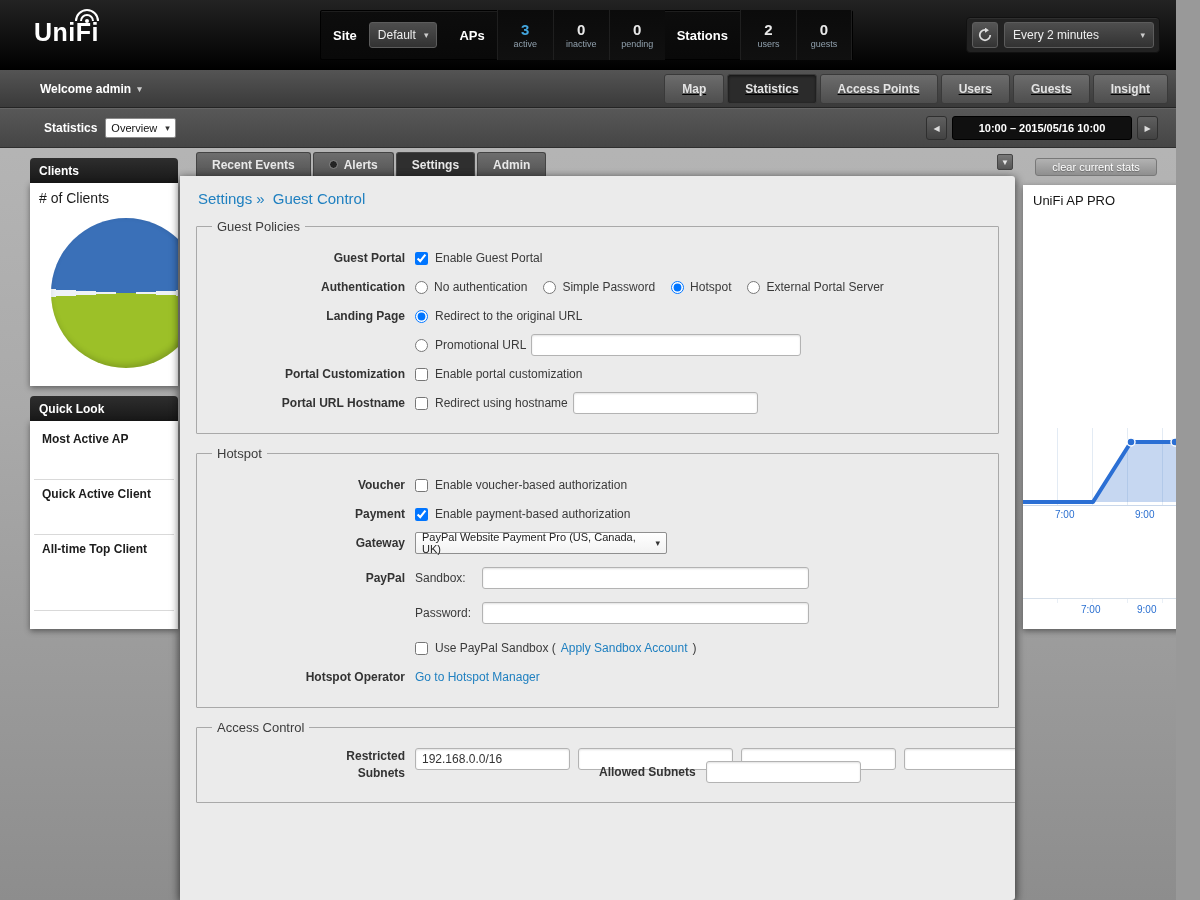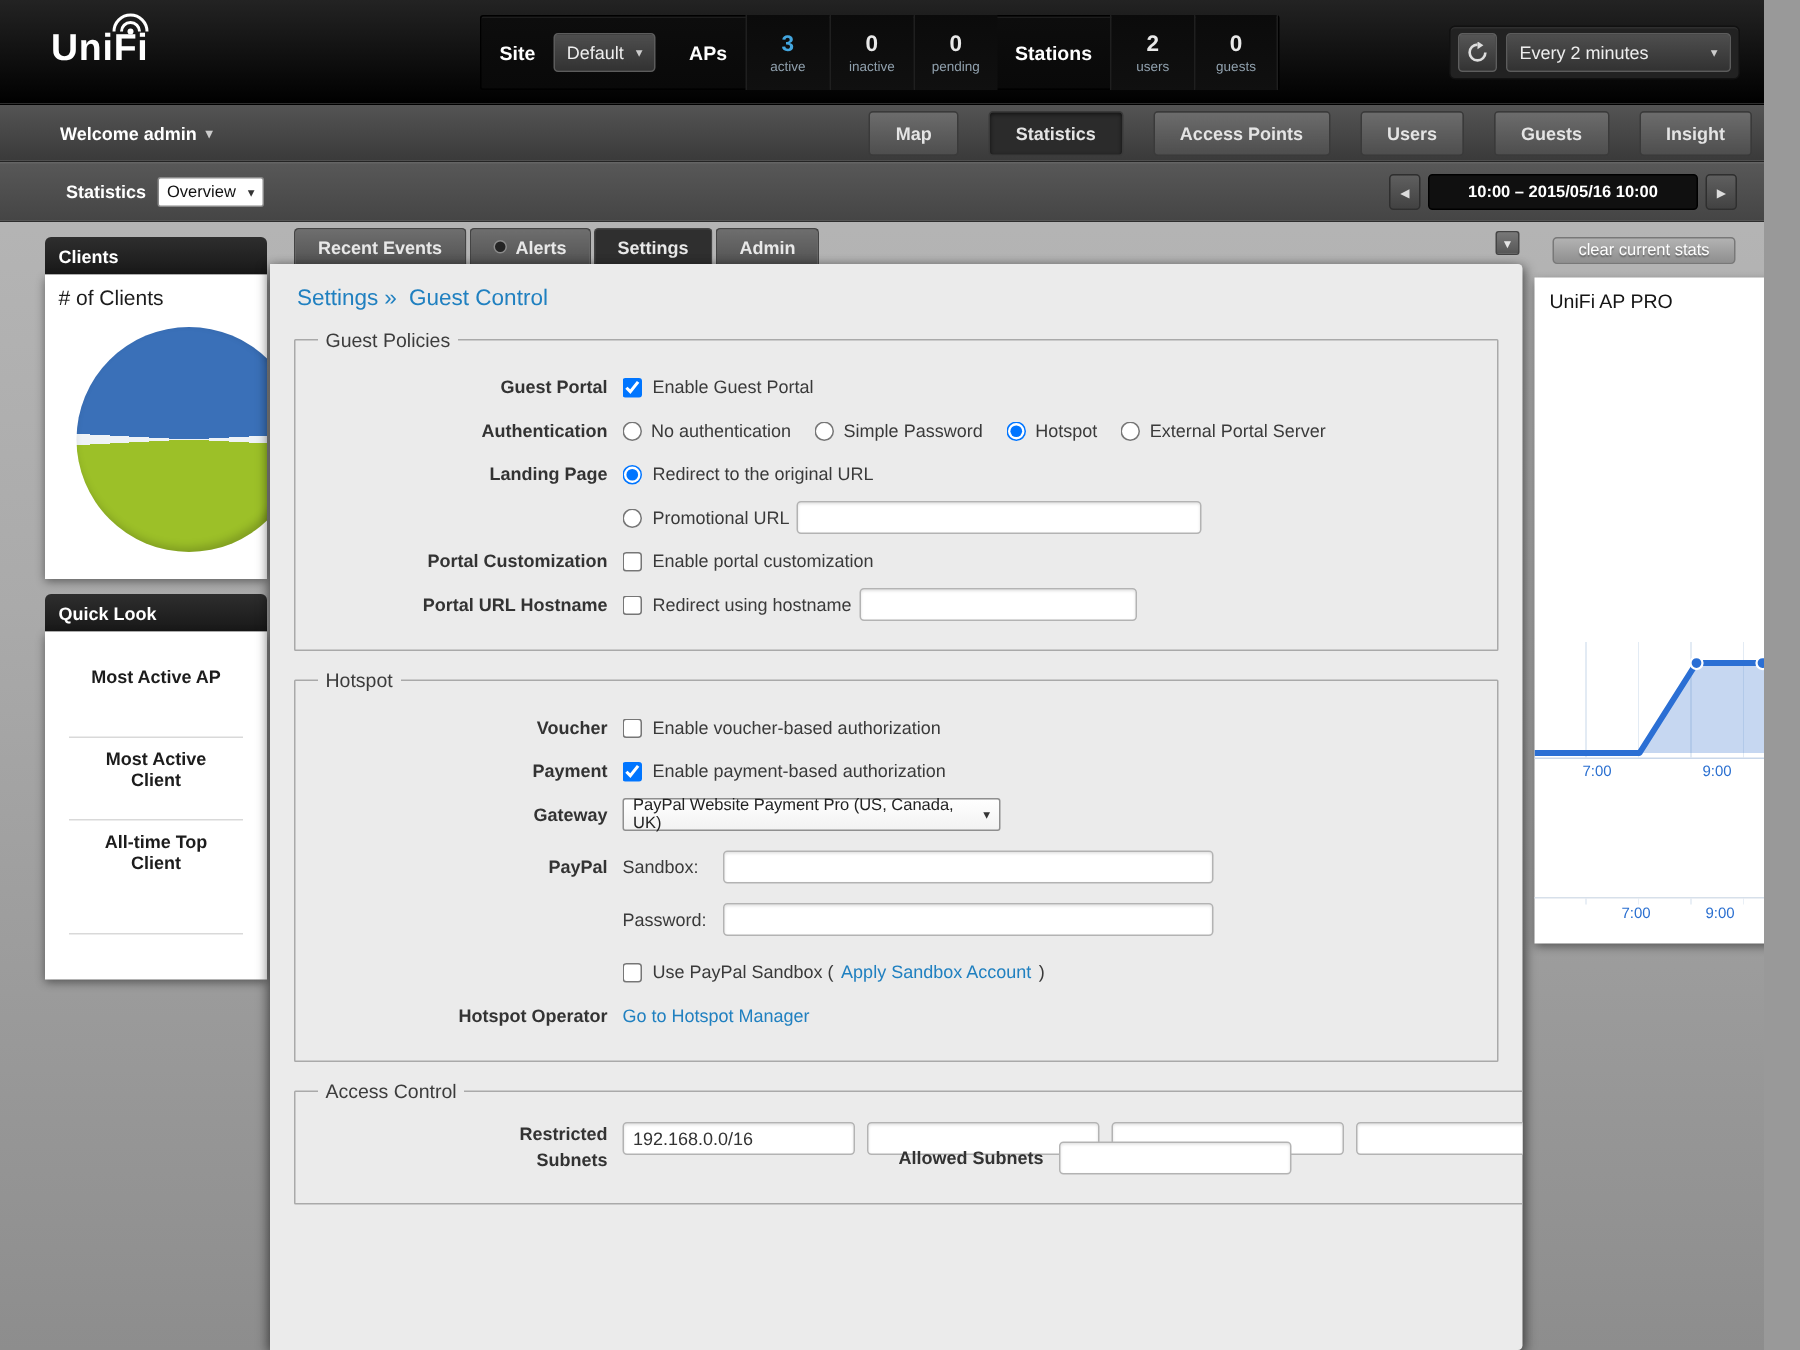--- a/index.html
+++ b/index.html
@@ -34,21 +34,21 @@
   .refresh-btn { width:26px; height:26px; display:flex; align-items:center; justify-content:center;
                  background:linear-gradient(#565656,#333); border:1px solid #5e5e5e; border-radius:3px; cursor:pointer; }
   .interval-dd { width:150px; justify-content:space-between; margin-right:0; }
 
   
   .navbar { position:absolute; top:70px; left:0; width:1200px; height:38px;
             background:linear-gradient(#545454,#3a3a3a); border-bottom:1px solid #242424;
             display:flex; align-items:center; }
   .welcome { position:absolute; left:40px; display:flex; align-items:center; gap:6px;
              color:#fff; font-size:12px; font-weight:bold; cursor:pointer; }
-  .nav-tabs { position:absolute; right:32px; display:flex; gap:20px; }
+  .nav-tabs { position:absolute; right:32px; display:flex; gap:3px;text-decoration:underline; }
   .nav-tab { padding:7px 17px; font-size:12px; font-weight:bold; color:#e4e4e4; border-radius:3px;
              background:linear-gradient(#6c6c6c,#4e4e4e); border:1px solid #3a3a3a; cursor:pointer; white-space:nowrap; }
   .nav-tab.active { background:#2b2b2b; box-shadow:inset 0 1px 3px rgba(0,0,0,.6); }
 
   
   .statsbar { position:absolute; top:108px; left:0; width:1200px; height:40px;
               background:linear-gradient(#585858,#454545); border-bottom:1px solid #2e2e2e;
               box-shadow:inset 0 1px 0 rgba(255,255,255,.08); }
   .statsbar-left { position:absolute; left:44px; top:0; height:40px; display:flex; align-items:center; gap:8px; }
   .statsbar-title { font-size:12px; font-weight:bold; color:#fff; }
@@ -68,21 +68,21 @@
   .panel-header { height:25px; background:linear-gradient(#2e2e2e,#181818); border-radius:4px 4px 0 0;
                   display:flex; align-items:center; padding:0 9px; color:#fff; font-size:12px; font-weight:bold; }
   .panel-body { background:#fff; box-shadow:0 2px 6px rgba(0,0,0,.45); }
   .clients-body { height:203px; padding:7px 0 0 9px; overflow:hidden; }
   .clients-chart-title { font-size:14px; color:#1c1c1c; }
   .pie { width:150px; height:150px; border-radius:50%; margin:12px 0 0 12px;
          background:conic-gradient(from 270deg,
            #eef2f6 0 0.8%, #3a70b8 0.8% 49.2%, #eef2f6 49.2% 50.8%, #9cc028 50.8% 99.2%, #eef2f6 99.2% 100%);
          box-shadow:inset -2px -3px 6px rgba(0,0,0,.18); }
   .quicklook { margin-top:10px; }
-  .ql-body { padding:16px;text-align:center; }
+  .ql-body { padding:4px; }
   .ql-item { height:55px; padding:7px 8px 0; font-size:12px; font-weight:bold; color:#1c1c1c;
              border-bottom:1px solid #d9d9d9; }
   .ql-item.tall { height:76px; }
   .ql-footer { height:14px; }
 
   
   .main-panel { position:absolute; left:180px; top:152px; width:835px; height:748px; }
   .main-tabs { position:relative; height:24px; display:flex; gap:2px;margin-left:16px; }
   .main-tab { padding:4px 15px; font-size:12px; font-weight:bold; color:#e8e8e8; border-radius:3px 3px 0 0;
               background:linear-gradient(#6e6e6e,#535353); border:1px solid #444; border-bottom:none;
@@ -241,21 +241,21 @@
       <div class="panel-header">Clients</div>
       <div class="panel-body clients-body">
         <div class="clients-chart-title"># of Clients</div>
         <div class="pie"></div>
       </div>
     </div>
     <div class="panel quicklook">
       <div class="panel-header">Quick Look</div>
       <div class="panel-body ql-body">
         <div class="ql-item">Most Active AP</div>
-        <div class="ql-item">Most Active Client</div>
+        <div class="ql-item">Quick Active Client</div>
         <div class="ql-item tall">All-time Top Client</div>
         <div class="ql-footer"></div>
       </div>
     </div>
   </div>
 
   <div class="main-panel">
     <div class="main-tabs">
       <div class="main-tab">
         <span>Recent Events</span>

